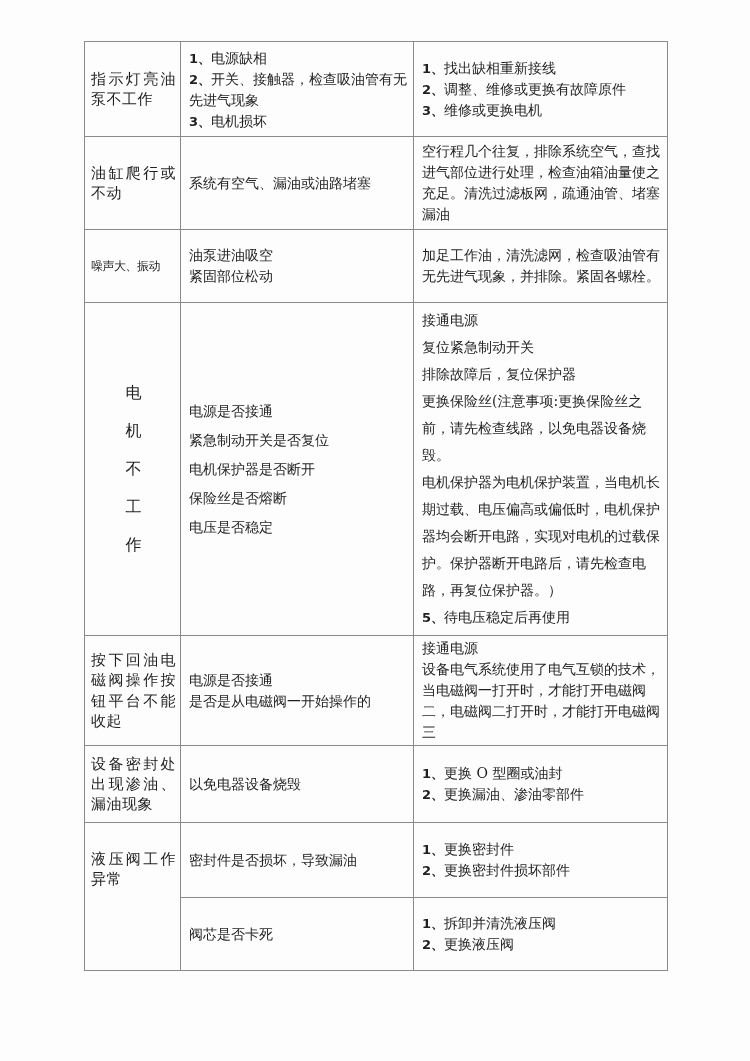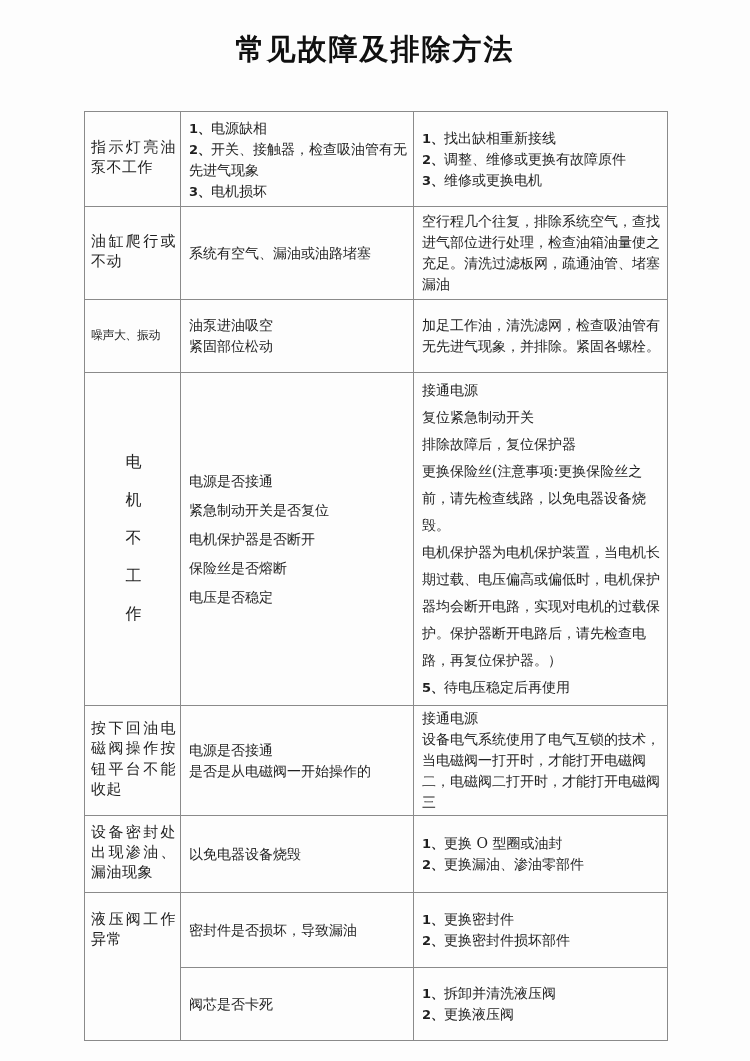--- a/index.html
+++ b/index.html
@@ -23,44 +23,42 @@
     vertical-align:middle;
     padding:4px 5px 4px 8px;
     word-break:break-all;
     overflow-wrap:anywhere;
   }
   td.fault{
     font-size:15px;line-height:1.35;
     padding:4px 4px 4px 6px;
     text-align:justify;text-justify:inter-character;
     letter-spacing:0.5px;
-    font-family:Liberation Mono, monospace;
   }
   td.fault.tight{font-size:12px;letter-spacing:-0.5px;white-space:nowrap;text-align:left;}
   td.vtop{vertical-align:top;padding-top:6px;}
-  td.sub-top{vertical-align:top;padding-top:18px;}
+  td.sub-top{vertical-align:top;padding-top:26px;}
   .item{line-height:21px;}
   .airy .item{line-height:27px;}
   .lines-wide .item{line-height:29px;}
   .num{
     font-weight:700;
     font-family:"DejaVu Sans","Liberation Sans",sans-serif;
     font-size:13px;
   }
   .vchar{
     text-align:center;line-height:38px;font-size:16px;letter-spacing:0;
   }
   .vcell{text-align:center;}
 </style>
 </head>
 <body>
 
 <div class="page">
 
-  <h1 class="title">常见故障及排除方法</h1>
 
   <table class="fault-table">
     <colgroup>
       <col style="width:96px">
       <col style="width:233px">
       <col style="width:254px">
     </colgroup>
     <tbody>
 
       <tr style="height:95px">

